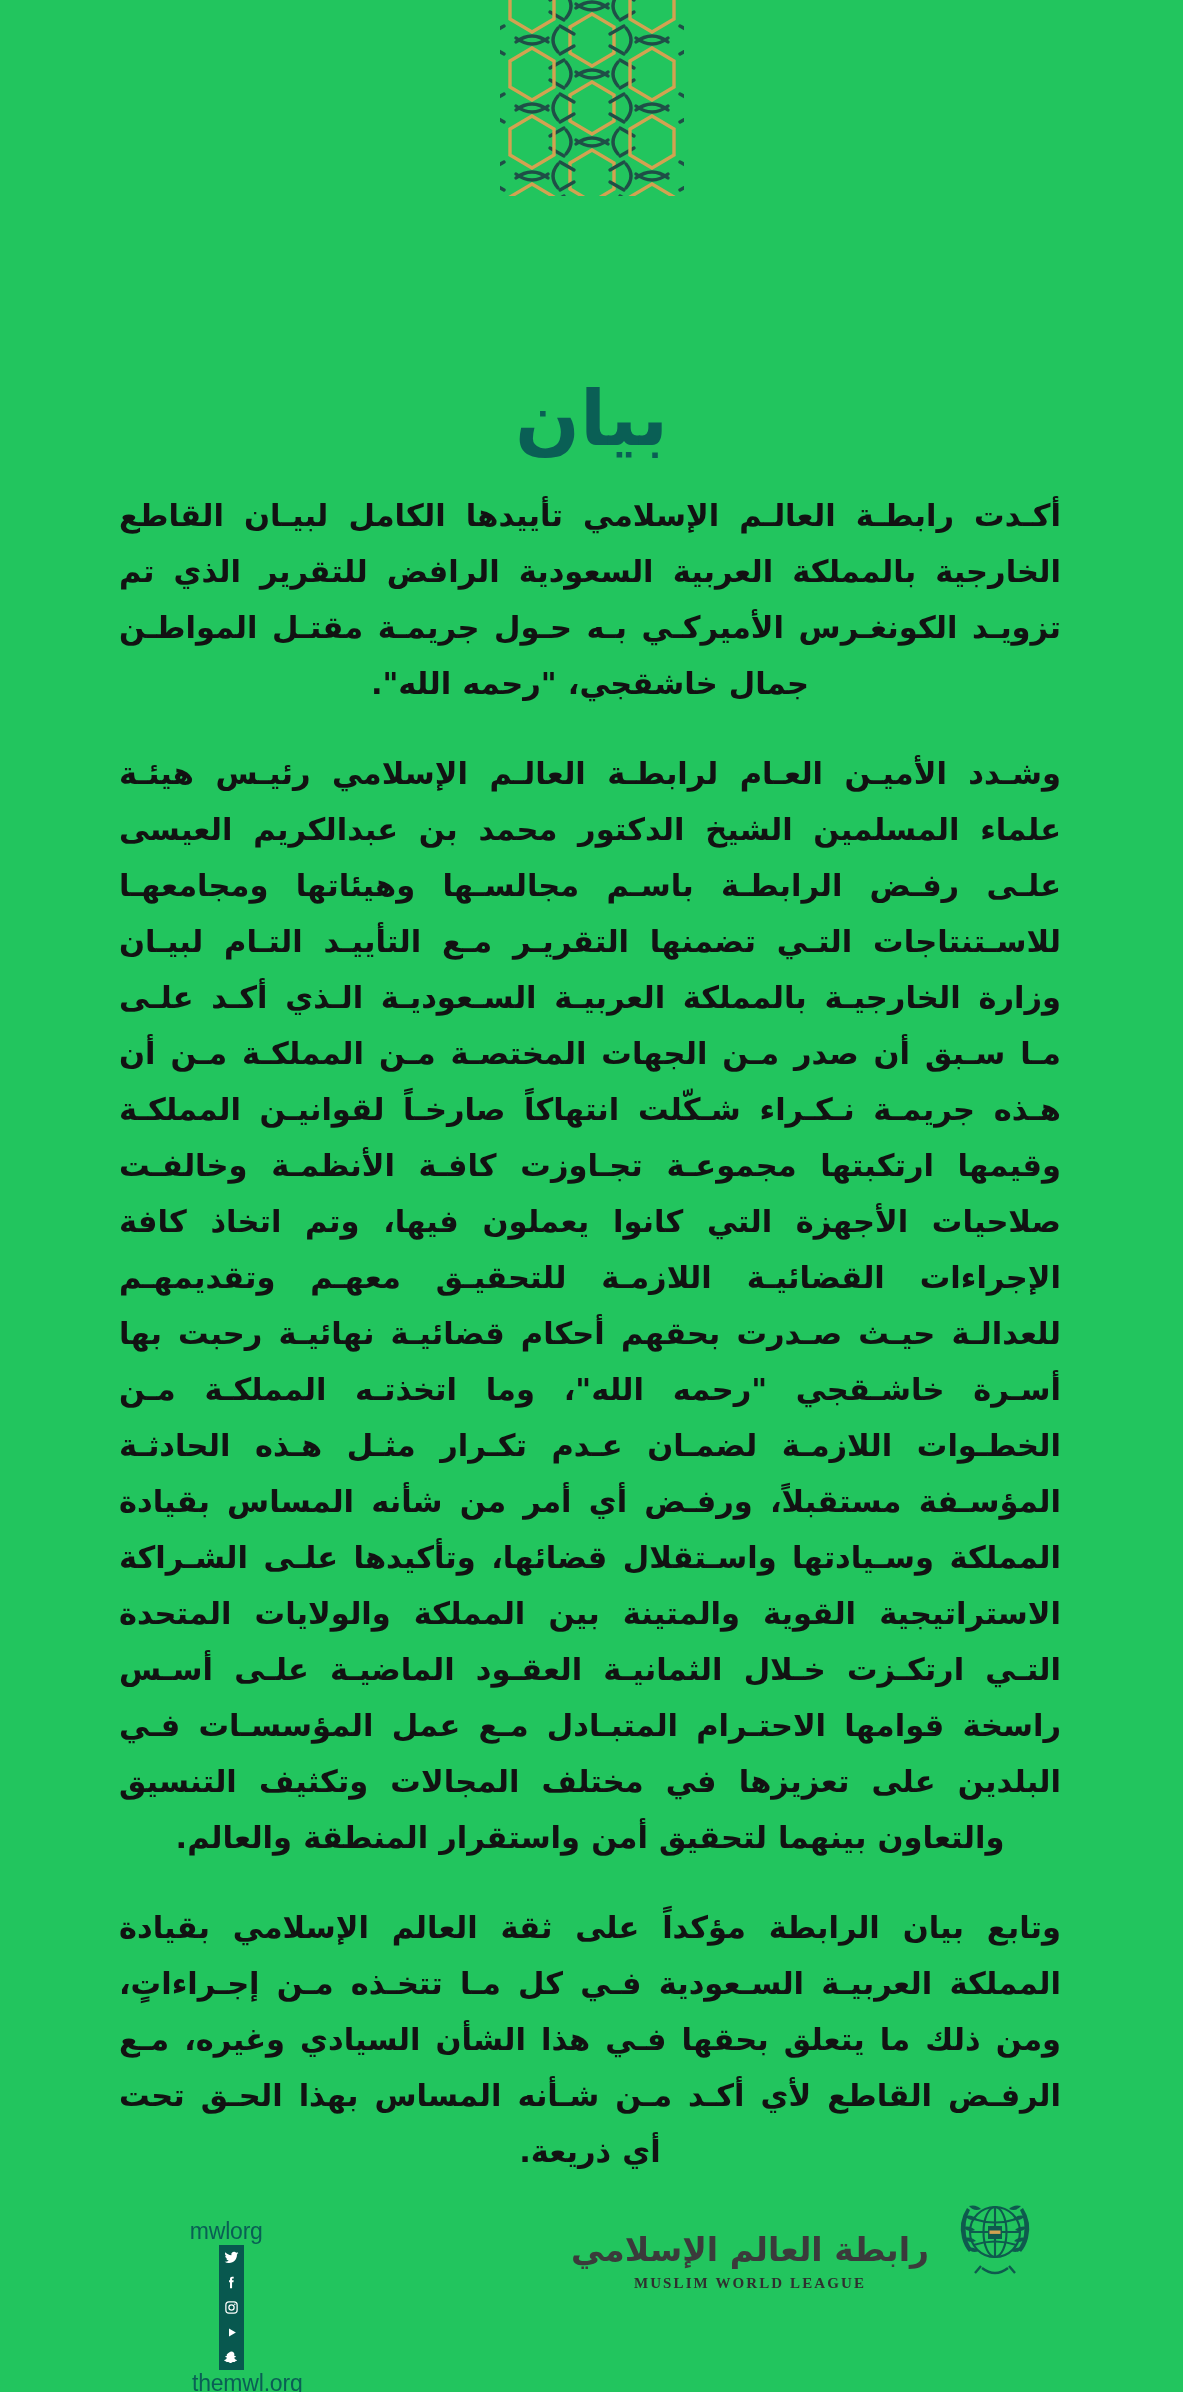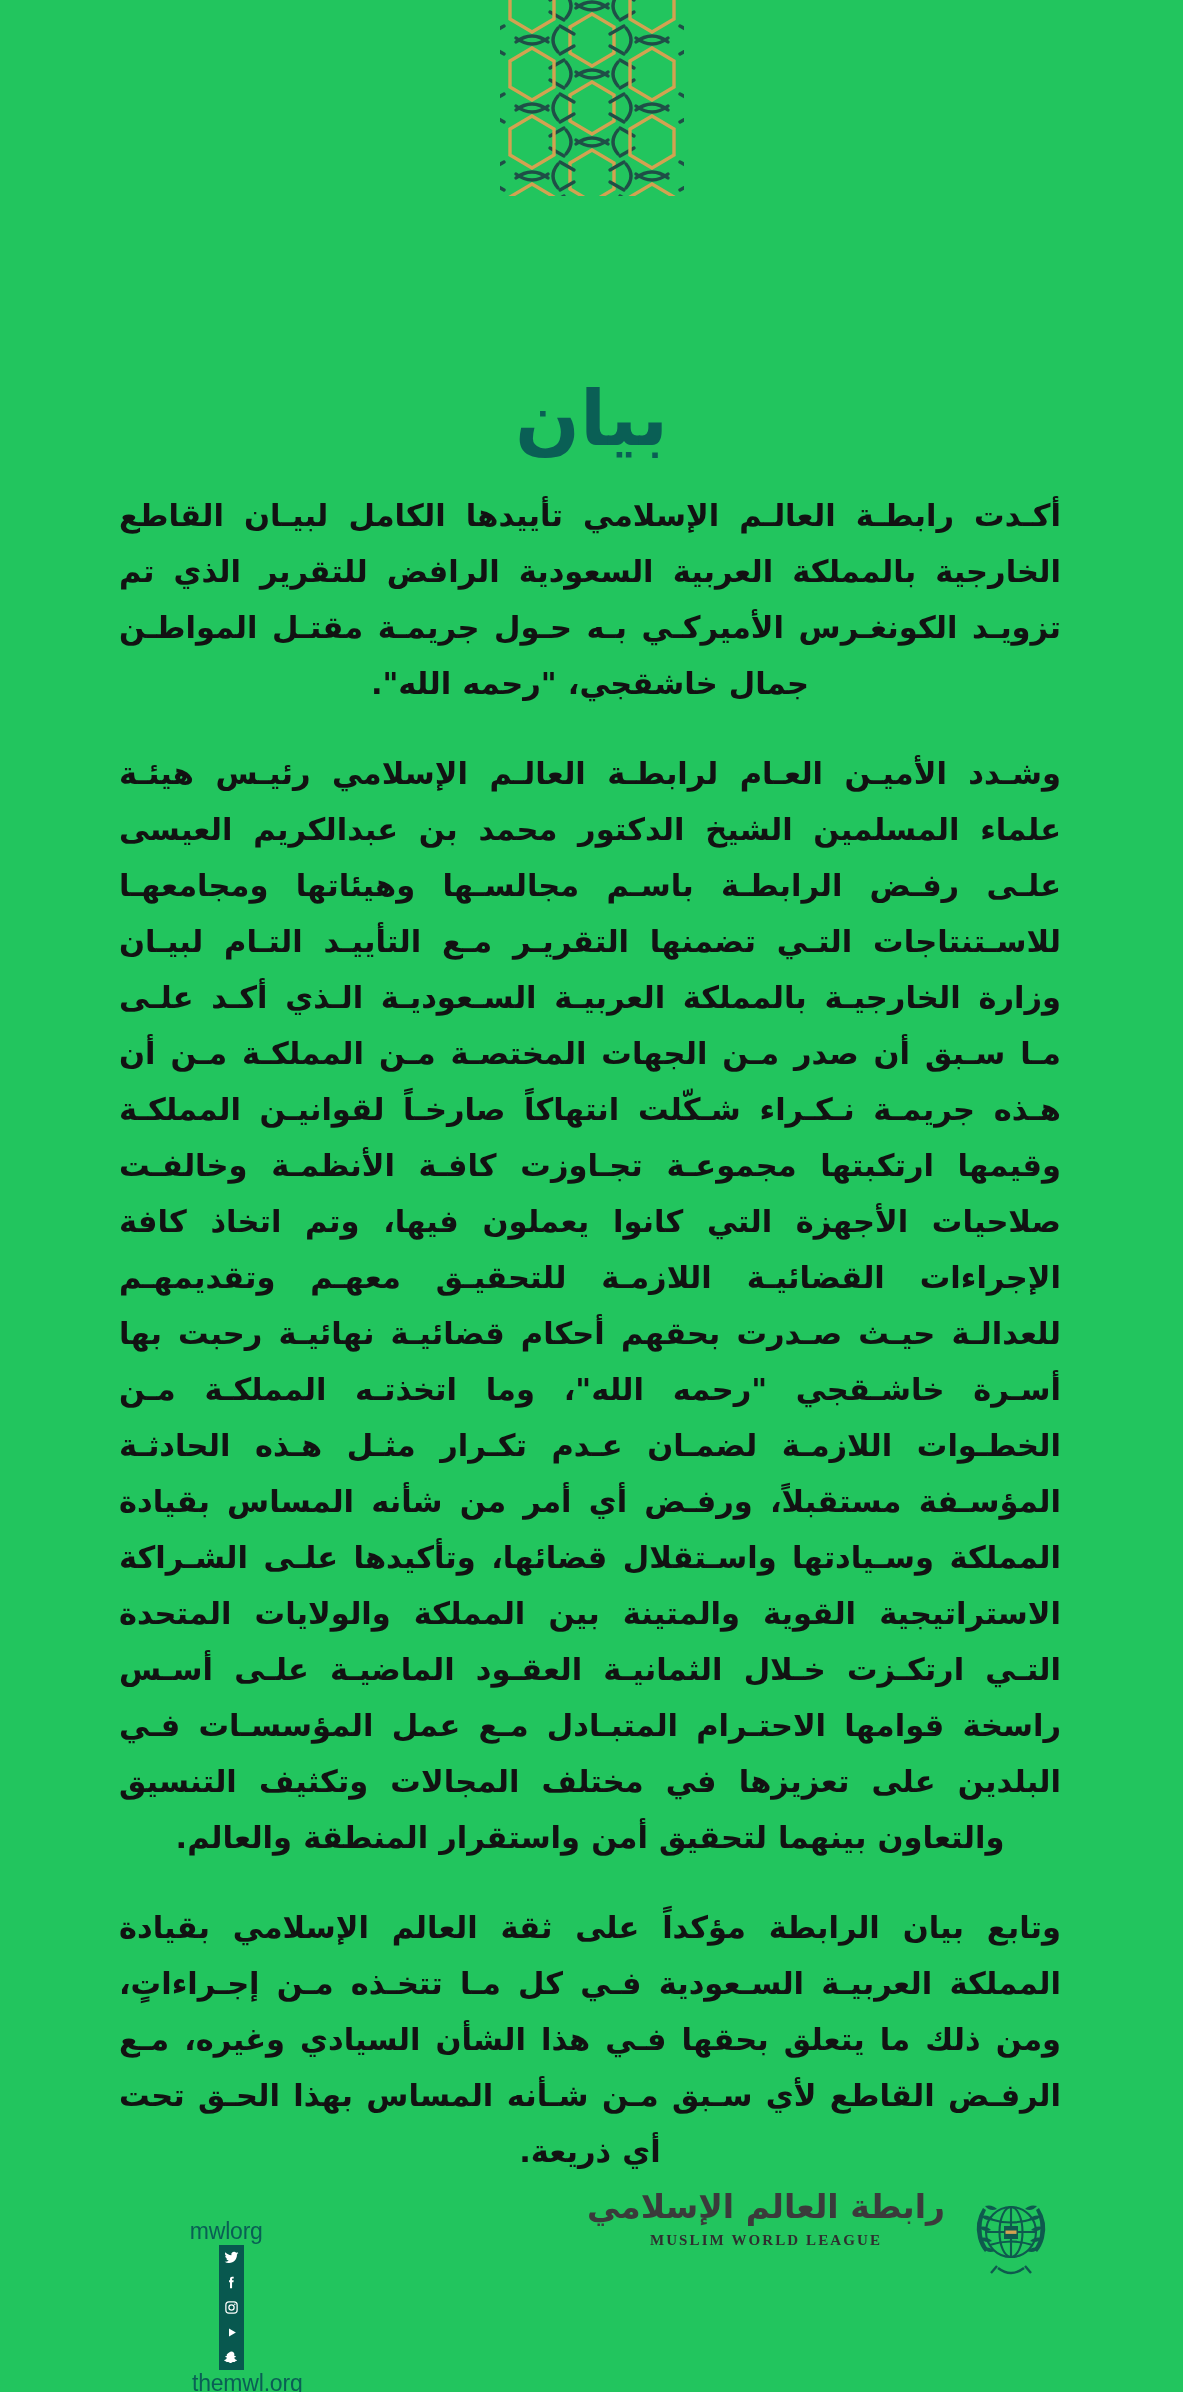--- a/index.html
+++ b/index.html
@@ -112,24 +112,24 @@
     display: flex;
     align-items: center;
     justify-content: center;
   }
   .soc svg { display: block; }
   .soc.home { margin-right: 0; margin-left: 12px; }
 
   
   .logo-block {
     position: absolute;
-    right: 124px;
+    right: 140px;
     top: 0;
     display: flex;
-    align-items: flex-start;
+    align-items: flex-end;
     direction: ltr;
     margin-left: 40px;
   }
   .logo-text {
     display: flex;
     flex-direction: column;
     align-items: center;
     margin-right: 18px;
   }
   .logo-arabic {
@@ -193,21 +193,21 @@
         <use href="#cell" x="122" y="176"></use>
       </g>
     </svg>
   </div>
 
   <h1 class="title">بيان</h1>
 
   <div class="content">
     <p class="para">أكـدت رابطـة العالـم الإسلامي تأييدها الكامل لبيـان القاطع الخارجية بالمملكة العربية السعودية الرافض للتقرير الذي تم تزويـد الكونغـرس الأميركـي بـه حـول جريمـة مقتـل المواطـن جمال خاشقجي، "رحمه الله".</p>
     <p class="para">وشـدد الأميـن العـام لرابطـة العالـم الإسلامي رئيـس هيئـة علماء المسلمين الشيخ الدكتور محمد بن عبدالكريم العيسى علـى رفـض الرابطـة باسـم مجالسـها وهيئاتها ومجامعهـا للاسـتنتاجات التـي تضمنها التقريـر مـع التأييـد التـام لبيـان وزارة الخارجيـة بالمملكة العربيـة السـعوديـة الـذي أكـد علـى مـا سـبق أن صدر مـن الجهات المختصـة مـن المملكـة مـن أن هـذه جريمـة نـكـراء شـكّلت انتهاكاً صارخـاً لقوانيـن المملكـة وقيمها ارتكبتها مجموعـة تجـاوزت كافـة الأنظمـة وخالفـت صلاحيات الأجهزة التي كانوا يعملون فيها، وتم اتخاذ كافة الإجراءات القضائيـة اللازمـة للتحقيـق معهـم وتقديمهـم للعدالـة حيـث صـدرت بحقهم أحكام قضائيـة نهائيـة رحبت بها أسـرة خاشـقجي "رحمه الله"، وما اتخذتـه المملكـة مـن الخطـوات اللازمـة لضمـان عـدم تكـرار مثـل هـذه الحادثـة المؤسـفة مستقبلاً، ورفـض أي أمر من شأنه المساس بقيادة المملكة وسـيادتها واسـتقلال قضائها، وتأكيدها علـى الشـراكة الاستراتيجية القوية والمتينة بين المملكة والولايات المتحدة التـي ارتكـزت خـلال الثمانيـة العقـود الماضيـة علـى أسـس راسخة قوامها الاحتـرام المتبـادل مـع عمل المؤسسـات فـي البلدين على تعزيزها في مختلف المجالات وتكثيف التنسيق والتعاون بينهما لتحقيق أمن واستقرار المنطقة والعالم.</p>
-    <p class="para last-left">وتابع بيان الرابطة مؤكداً على ثقة العالم الإسلامي بقيادة المملكة العربيـة السـعودية فـي كل مـا تتخـذه مـن إجـراءاتٍ، ومن ذلك ما يتعلق بحقها فـي هذا الشأن السيادي وغيره، مـع الرفـض القاطع لأي سـبق مـن شـأنه المساس بهذا الحـق تحت أي ذريعة.</p>
+    <p class="para last-left">وتابع بيان الرابطة مؤكداً على ثقة العالم الإسلامي بقيادة المملكة العربيـة السـعودية فـي كل مـا تتخـذه مـن إجـراءاتٍ، ومن ذلك ما يتعلق بحقها فـي هذا الشأن السيادي وغيره، مـع الرفـض القاطع لأي أكـد مـن شـأنه المساس بهذا الحـق تحت أي ذريعة.</p>
   </div>
 
   <div class="footer">
 
     <div class="social-block">
       <span class="handle">mwlorg</span>
 
       <a class="soc">
         <svg width="15" height="15" viewBox="0 0 24 24" fill="#ffffff" aria-hidden="true">
           <path d="M23 4.9c-.8.4-1.7.6-2.6.8.9-.6 1.6-1.5 2-2.5-.9.5-1.9.9-2.9 1.1a4.5 4.5 0 0 0-7.7 4.1C7.9 8.2 4.6 6.4 2.4 3.6a4.5 4.5 0 0 0 1.4 6c-.7 0-1.4-.2-2-.5a4.5 4.5 0 0 0 3.6 4.4c-.6.2-1.3.2-2 .1a4.5 4.5 0 0 0 4.2 3.1A9 9 0 0 1 1 18.6a12.7 12.7 0 0 0 6.9 2c8.3 0 12.8-6.9 12.8-12.8v-.6c.9-.6 1.7-1.4 2.3-2.3z"></path>

